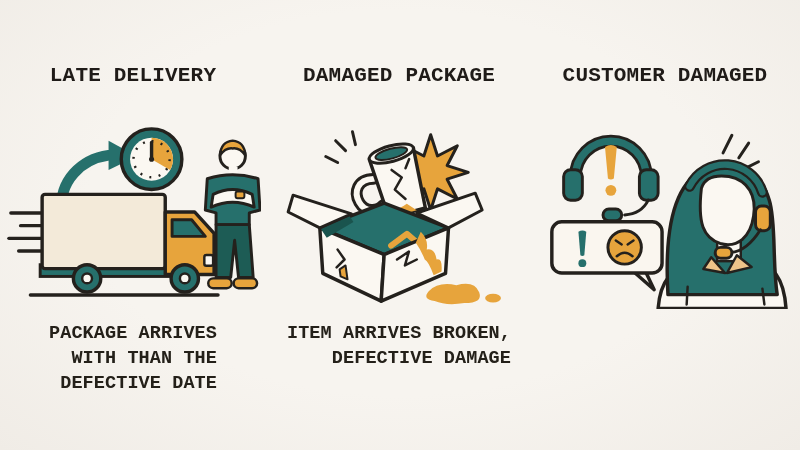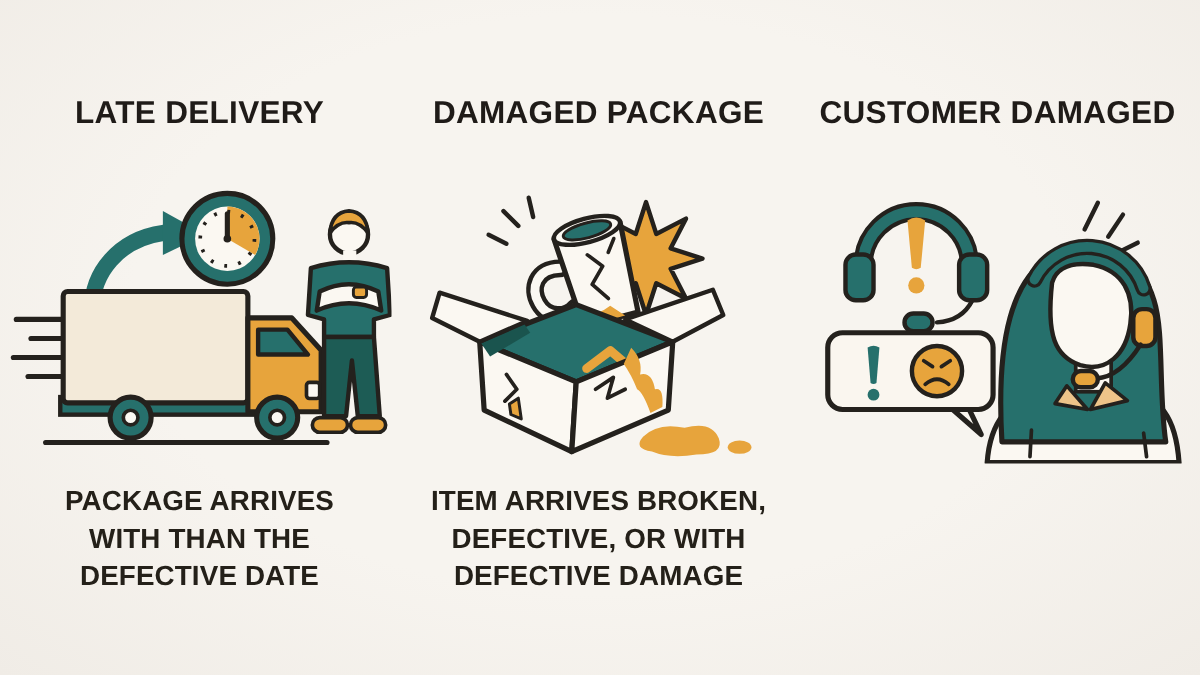--- a/index.html
+++ b/index.html
@@ -1,31 +1,31 @@
 <!DOCTYPE html>
 <html><head>
 <meta charset="utf-8">
 <style>
   html,body{margin:0;padding:0;}
   .canvas{
     position:relative;width:800px;height:450px;overflow:hidden;
     background:radial-gradient(ellipse at 50% 45%, #f7f4ef 55%, #f0ece6 100%);
-    font-family:Liberation Sans, sans-serif;
+    font-family:Liberation Mono, monospace;
     display:flex;
   }
   .col{width:266px;display:flex;flex-direction:column;align-items:center;}
   .heading{
     margin-top:44px;height:64px;display:flex;flex-direction:column;justify-content:center;
     text-align:center;font-weight:bold;font-size:21px;line-height:1.27;
     color:#1f1b18;letter-spacing:.2px;
   }
   .heading span{display:block;}
   .art{height:204px;width:100%;display:flex;align-items:center;justify-content:center;}
   .caption{
-    margin-top:10px;text-align:center;font-weight:bold;font-size:18.5px;line-height:1.35;
+    margin-top:10px;text-align:right;font-weight:bold;font-size:18.5px;line-height:1.35;
     color:#242019;letter-spacing:.1px;
   }
   .caption span{display:block;}
 </style>
 </head>
 <body>
 
 <div class="canvas">
 
   <div class="col">
@@ -130,21 +130,20 @@
         </g>
 
         <g>
           <path d="M150,182 Q160,172 178,176 Q196,171 201,183 Q205,194 186,194 Q168,197 156,192 Q143,190 150,182 Z" fill="#e7a43c"></path>
           <ellipse cx="215" cy="189" rx="8" ry="4.5" fill="#e7a43c"></ellipse>
         </g>
       </svg>
     </div>
     <div class="caption">
       <span>ITEM ARRIVES BROKEN,</span>
-      <span>DEFECTIVE, OR WITH</span>
       <span>DEFECTIVE DAMAGE</span>
     </div>
   </div>
 
   <div class="col">
     <div class="heading">
       <span>CUSTOMER DAMAGED</span>
     </div>
     <div class="art">
       <svg width="246" height="198" viewBox="0 0 250 200">

